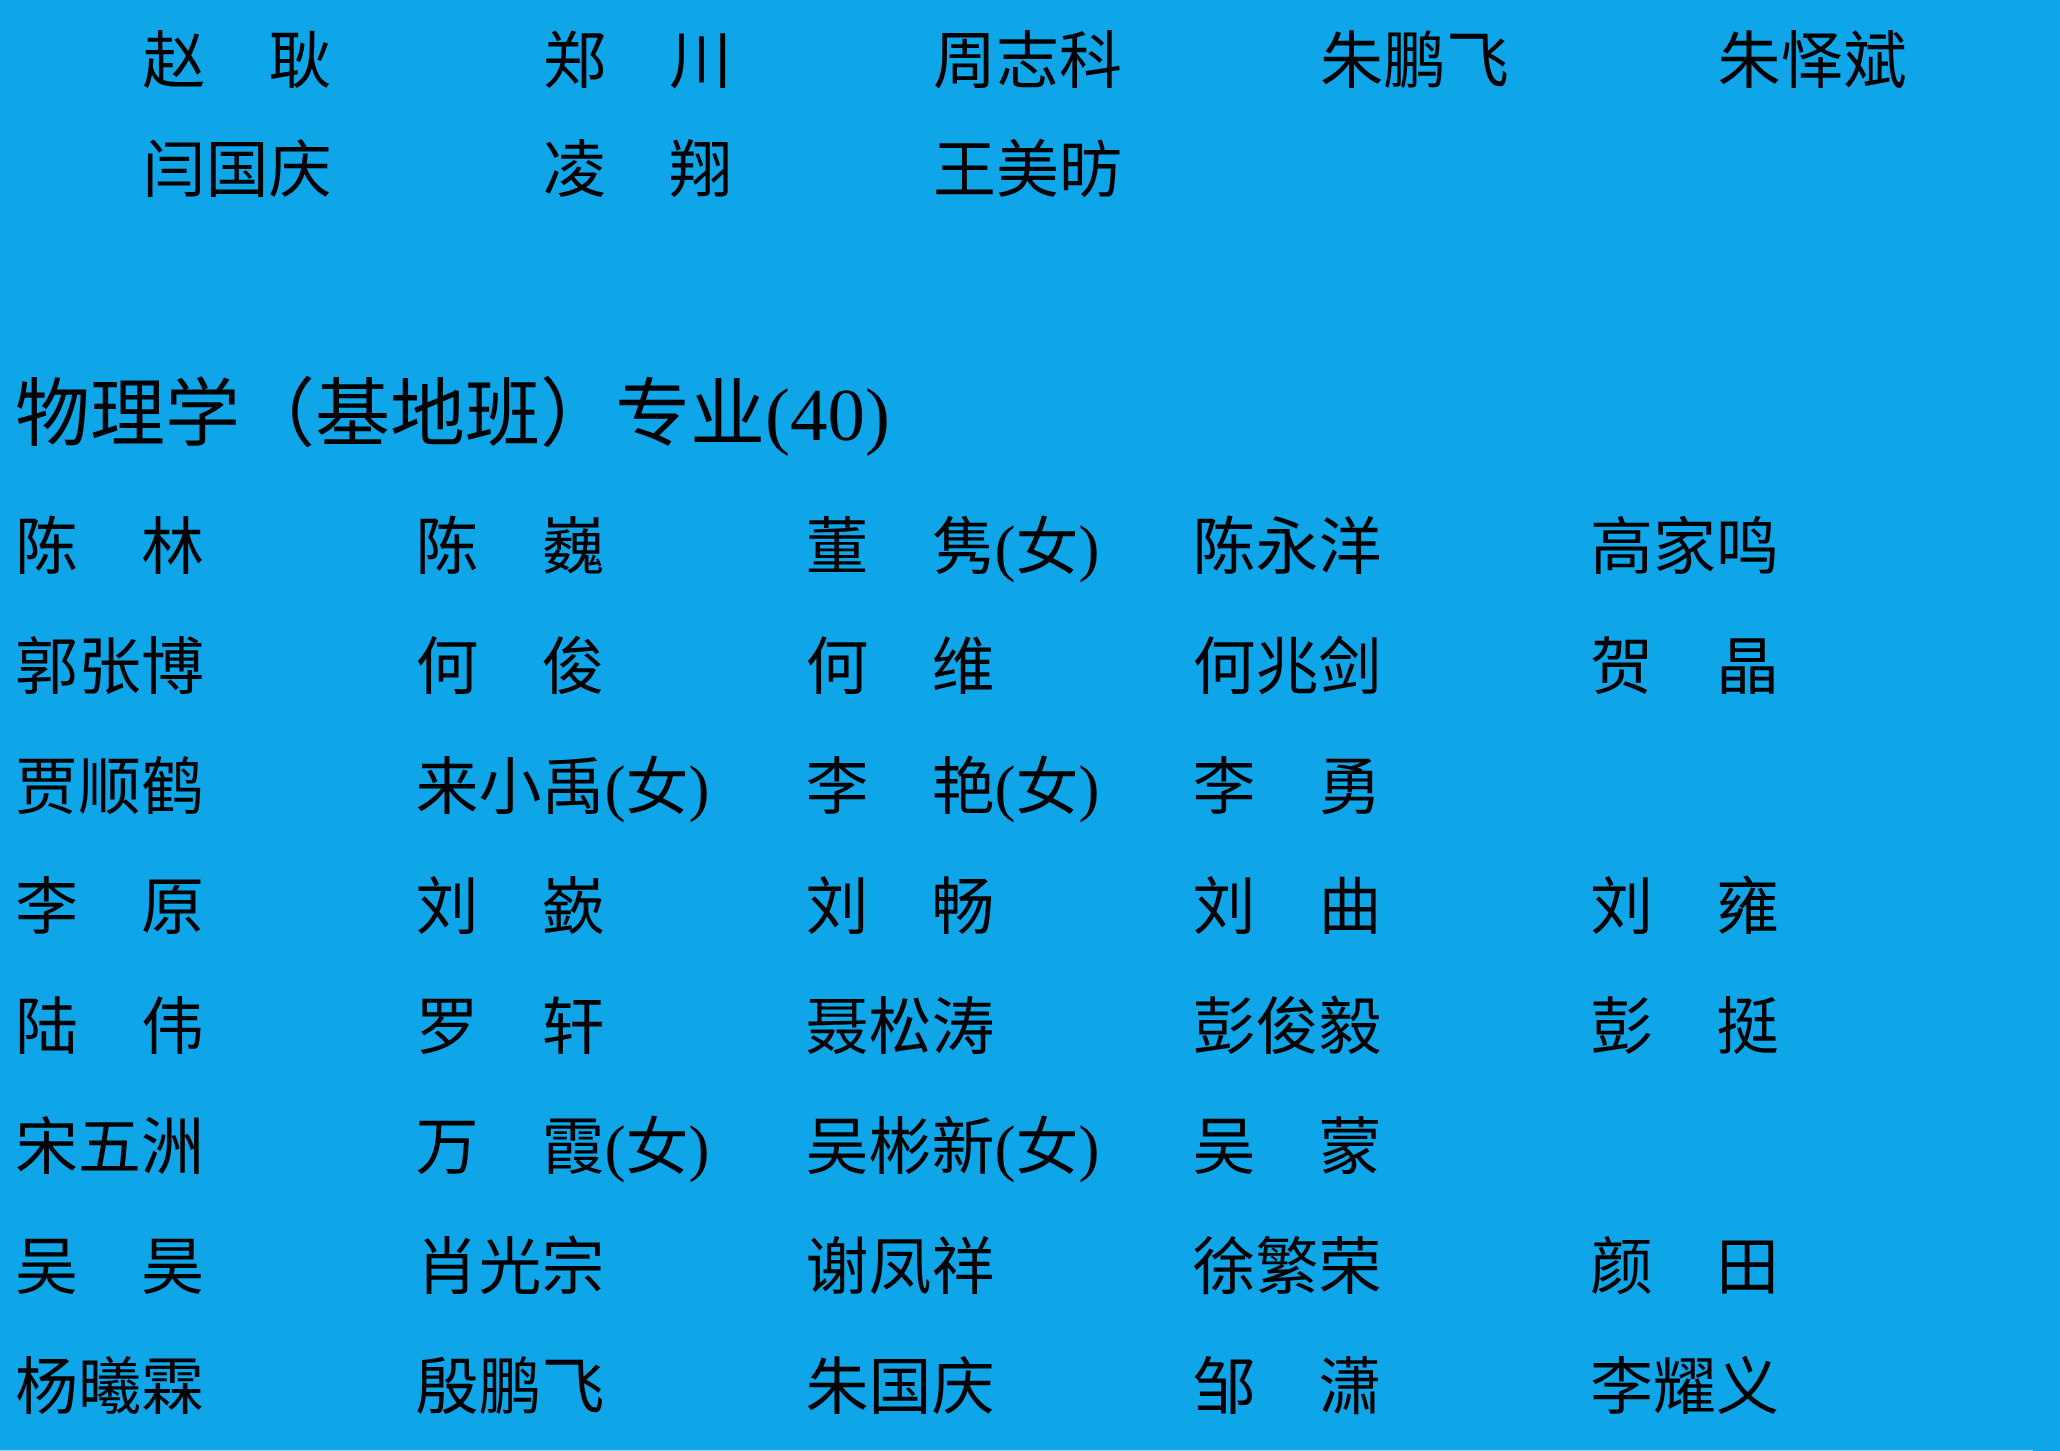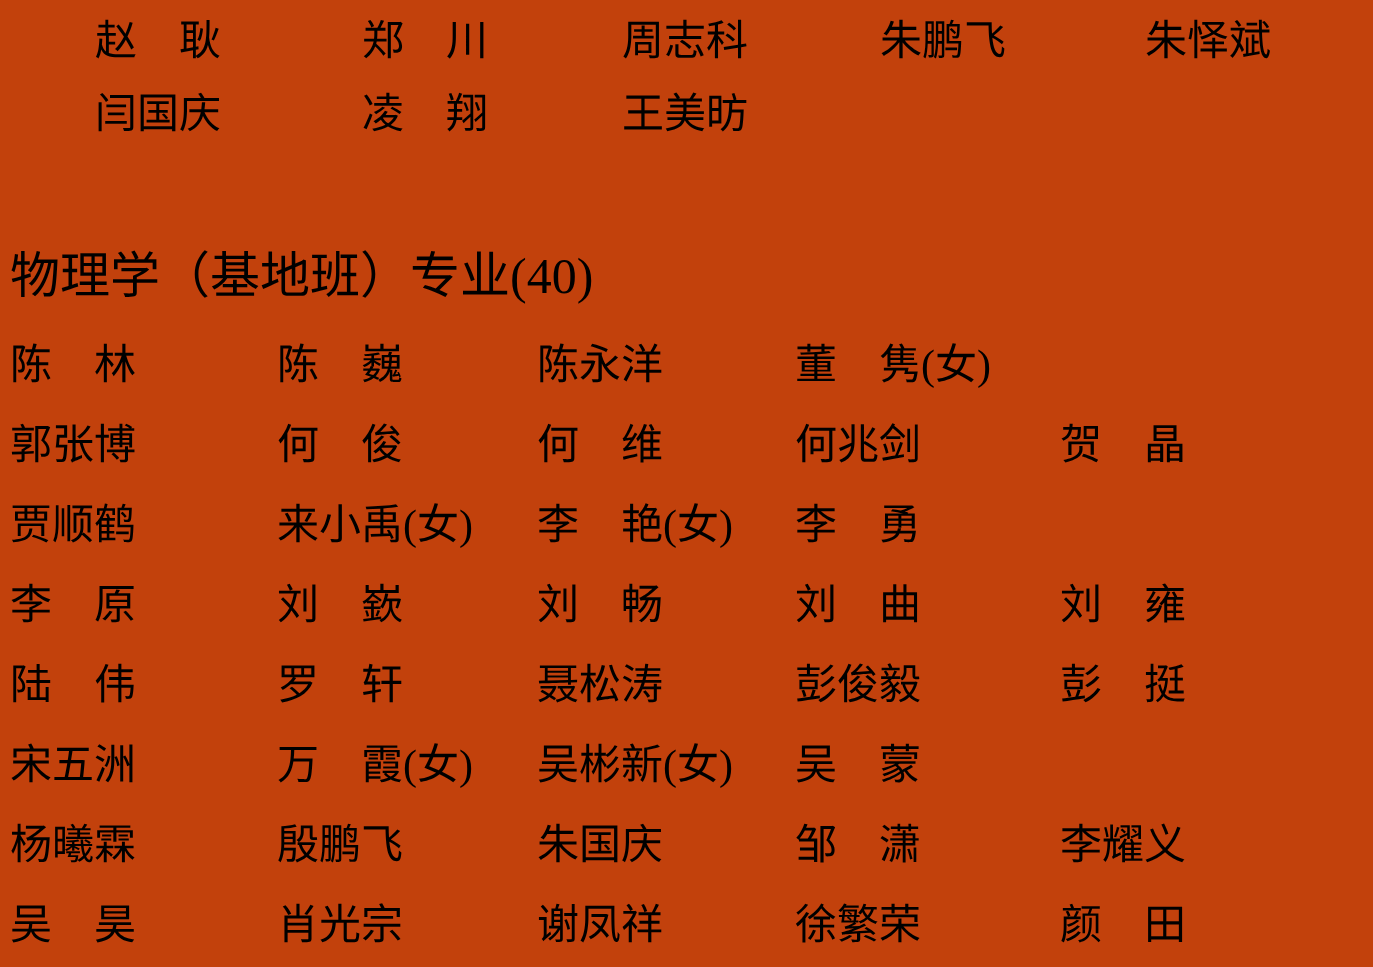--- a/index.html
+++ b/index.html
@@ -4,21 +4,21 @@
 <style>
   html, body {
     margin: 0;
     padding: 0;
     background: #ffffff;
   }
   .doc {
     position: relative;
     width: 1373px;
     height: 967px;
-    background: #c2410c;
+    background: #0ea5e9;
     color: #000000;
     font-family: "Liberation Serif", "DejaVu Serif", serif;
     font-size: 42px;
     overflow: hidden;
   }
   .name-grid {
     display: block;
   }
   .name-row {
     display: grid;
@@ -69,22 +69,23 @@
       <span class="name-cell"></span>
     </div>
   </div>
 
   <h2 class="section-heading">物理学（基地班）专业(40)</h2>
 
   <div class="name-grid main-rows">
     <div class="name-row">
       <span class="name-cell">陈　林</span>
       <span class="name-cell">陈　巍</span>
+      <span class="name-cell">董　隽(女)</span>
       <span class="name-cell">陈永洋</span>
-      <span class="name-cell">董　隽(女)</span>
+      <span class="name-cell">高家鸣</span>
     </div>
     <div class="name-row">
       <span class="name-cell">郭张博</span>
       <span class="name-cell">何　俊</span>
       <span class="name-cell">何　维</span>
       <span class="name-cell">何兆剑</span>
       <span class="name-cell">贺　晶</span>
     </div>
     <div class="name-row">
       <span class="name-cell">贾顺鹤</span>
@@ -106,28 +107,28 @@
       <span class="name-cell">彭俊毅</span>
       <span class="name-cell">彭　挺</span>
     </div>
     <div class="name-row">
       <span class="name-cell">宋五洲</span>
       <span class="name-cell">万　霞(女)</span>
       <span class="name-cell">吴彬新(女)</span>
       <span class="name-cell">吴　蒙</span>
     </div>
     <div class="name-row">
+      <span class="name-cell">吴　昊</span>
+      <span class="name-cell">肖光宗</span>
+      <span class="name-cell">谢凤祥</span>
+      <span class="name-cell">徐繁荣</span>
+      <span class="name-cell">颜　田</span>
+    </div>
+    <div class="name-row">
       <span class="name-cell">杨曦霖</span>
       <span class="name-cell">殷鹏飞</span>
       <span class="name-cell">朱国庆</span>
       <span class="name-cell">邹　潇</span>
       <span class="name-cell">李耀义</span>
     </div>
-    <div class="name-row">
-      <span class="name-cell">吴　昊</span>
-      <span class="name-cell">肖光宗</span>
-      <span class="name-cell">谢凤祥</span>
-      <span class="name-cell">徐繁荣</span>
-      <span class="name-cell">颜　田</span>
-    </div>
   </div>
 
 </div>
 
 </body></html>

